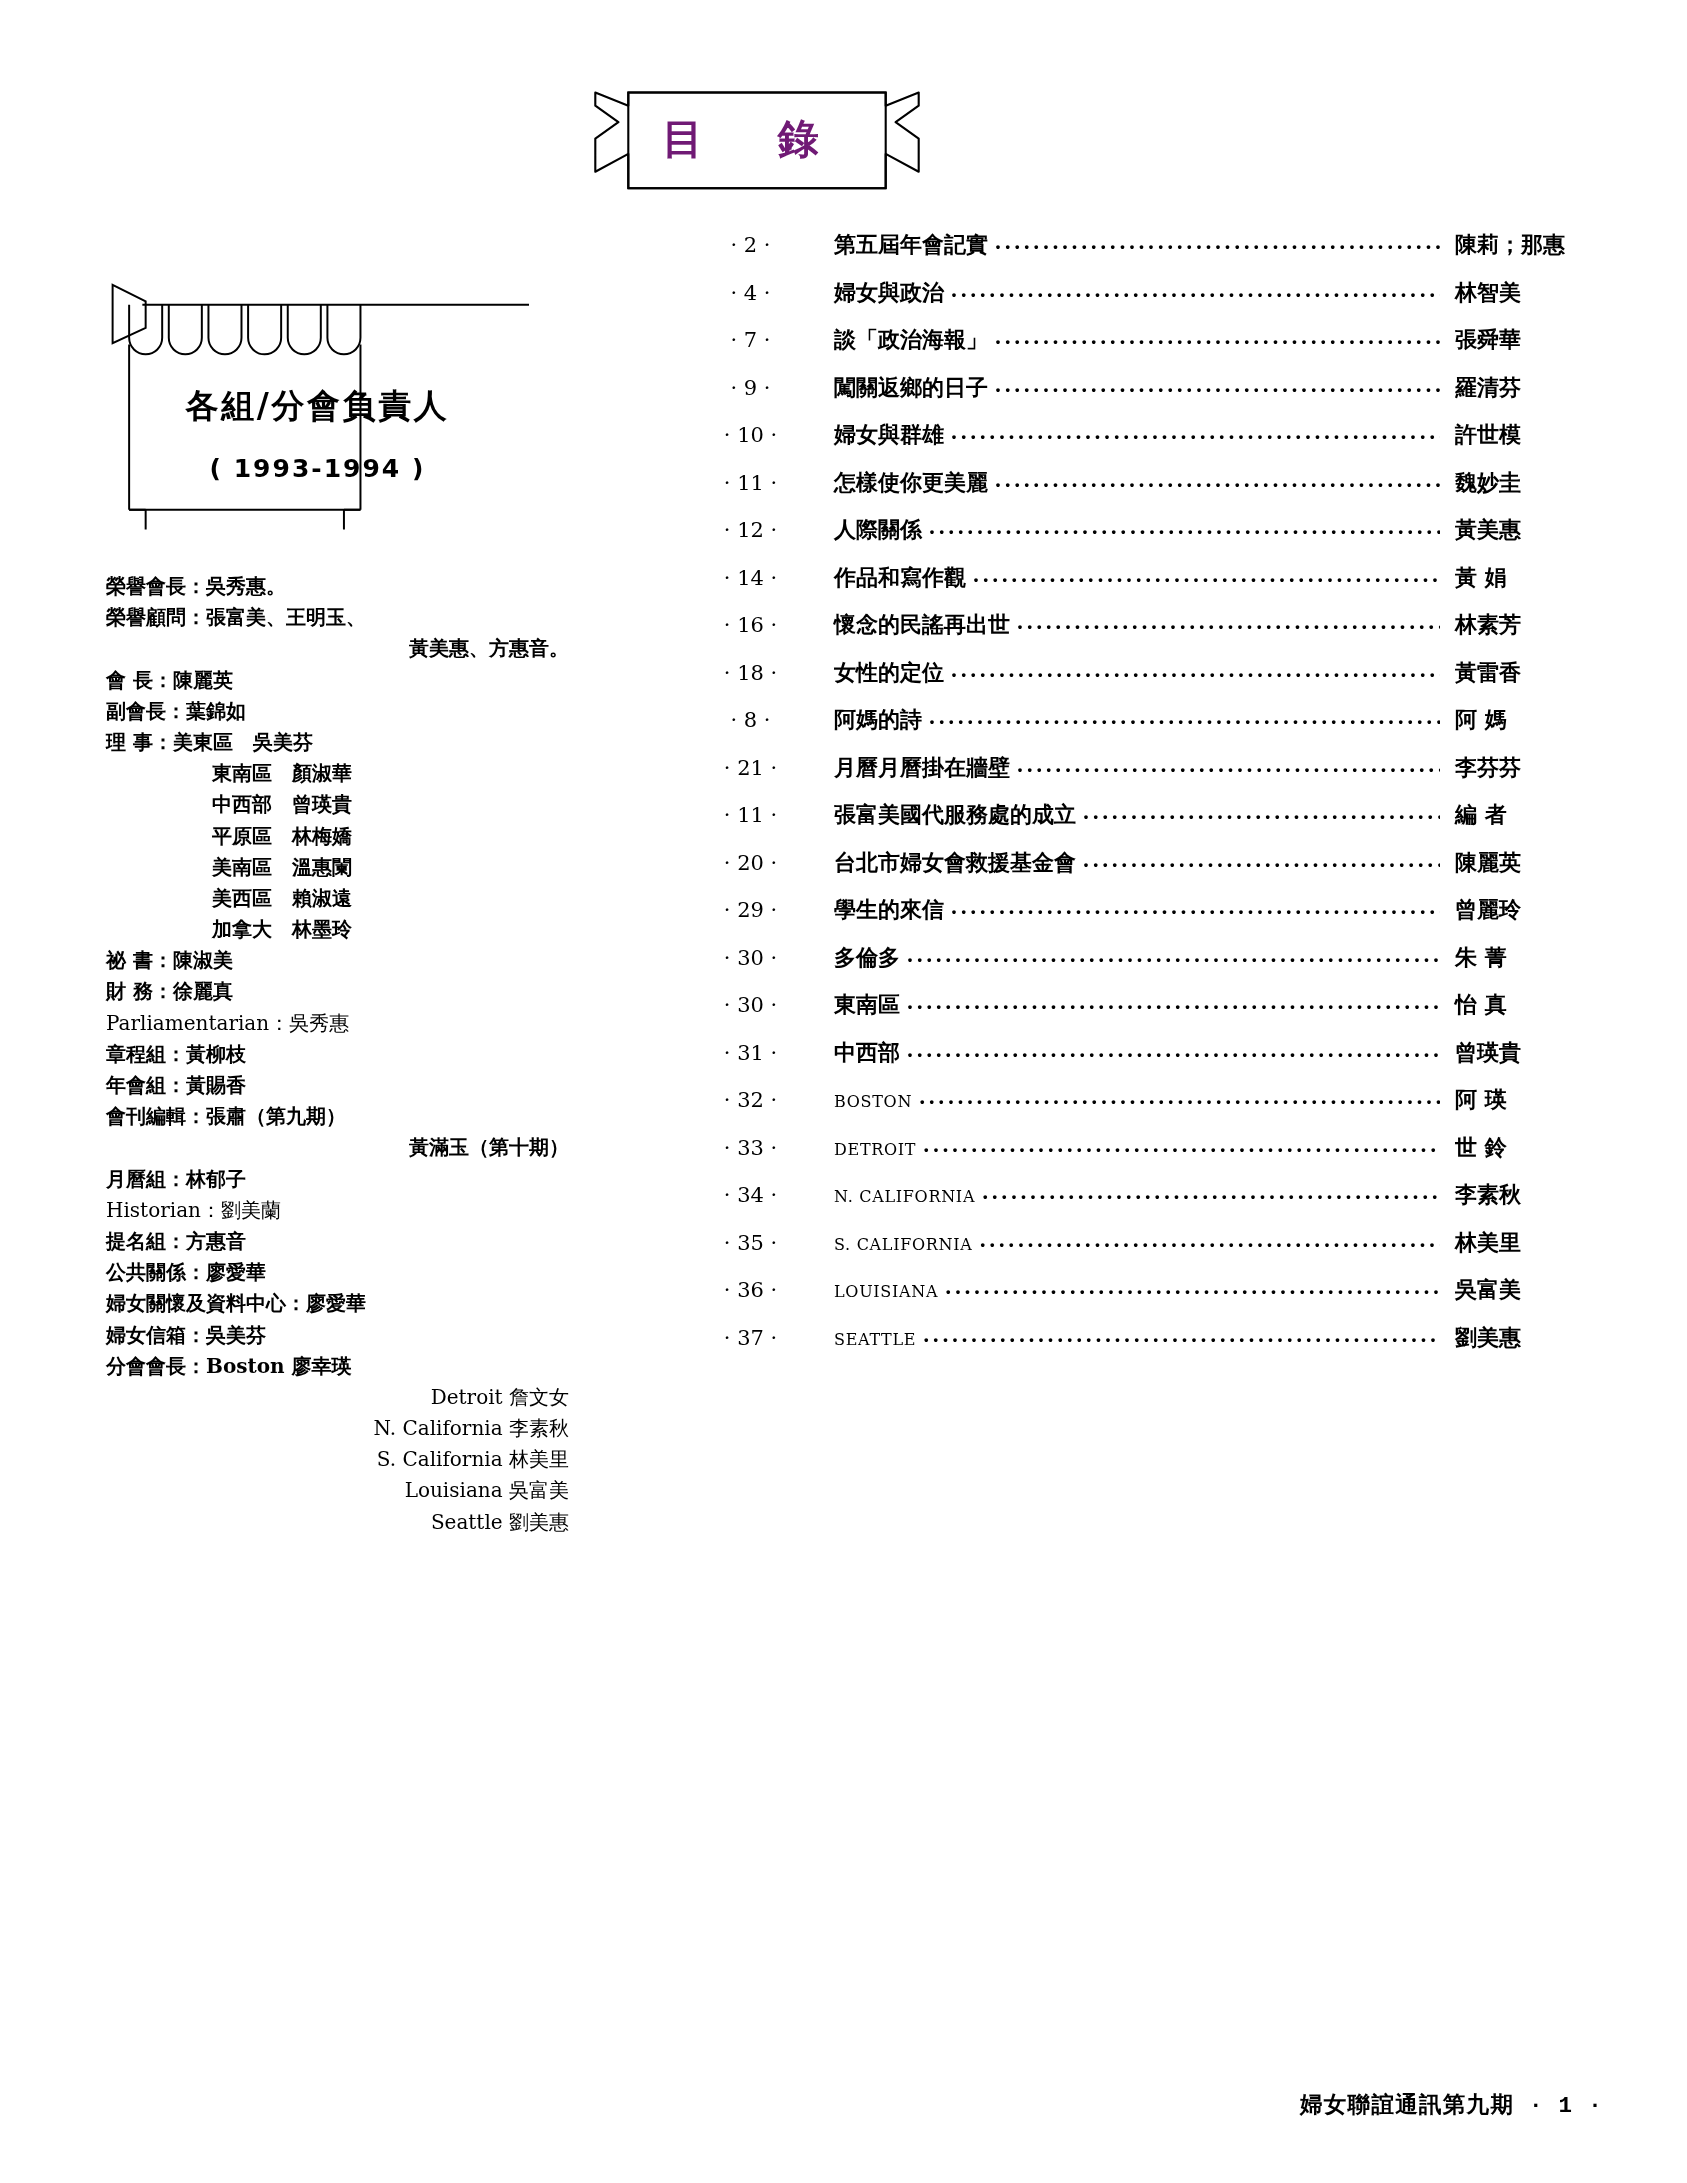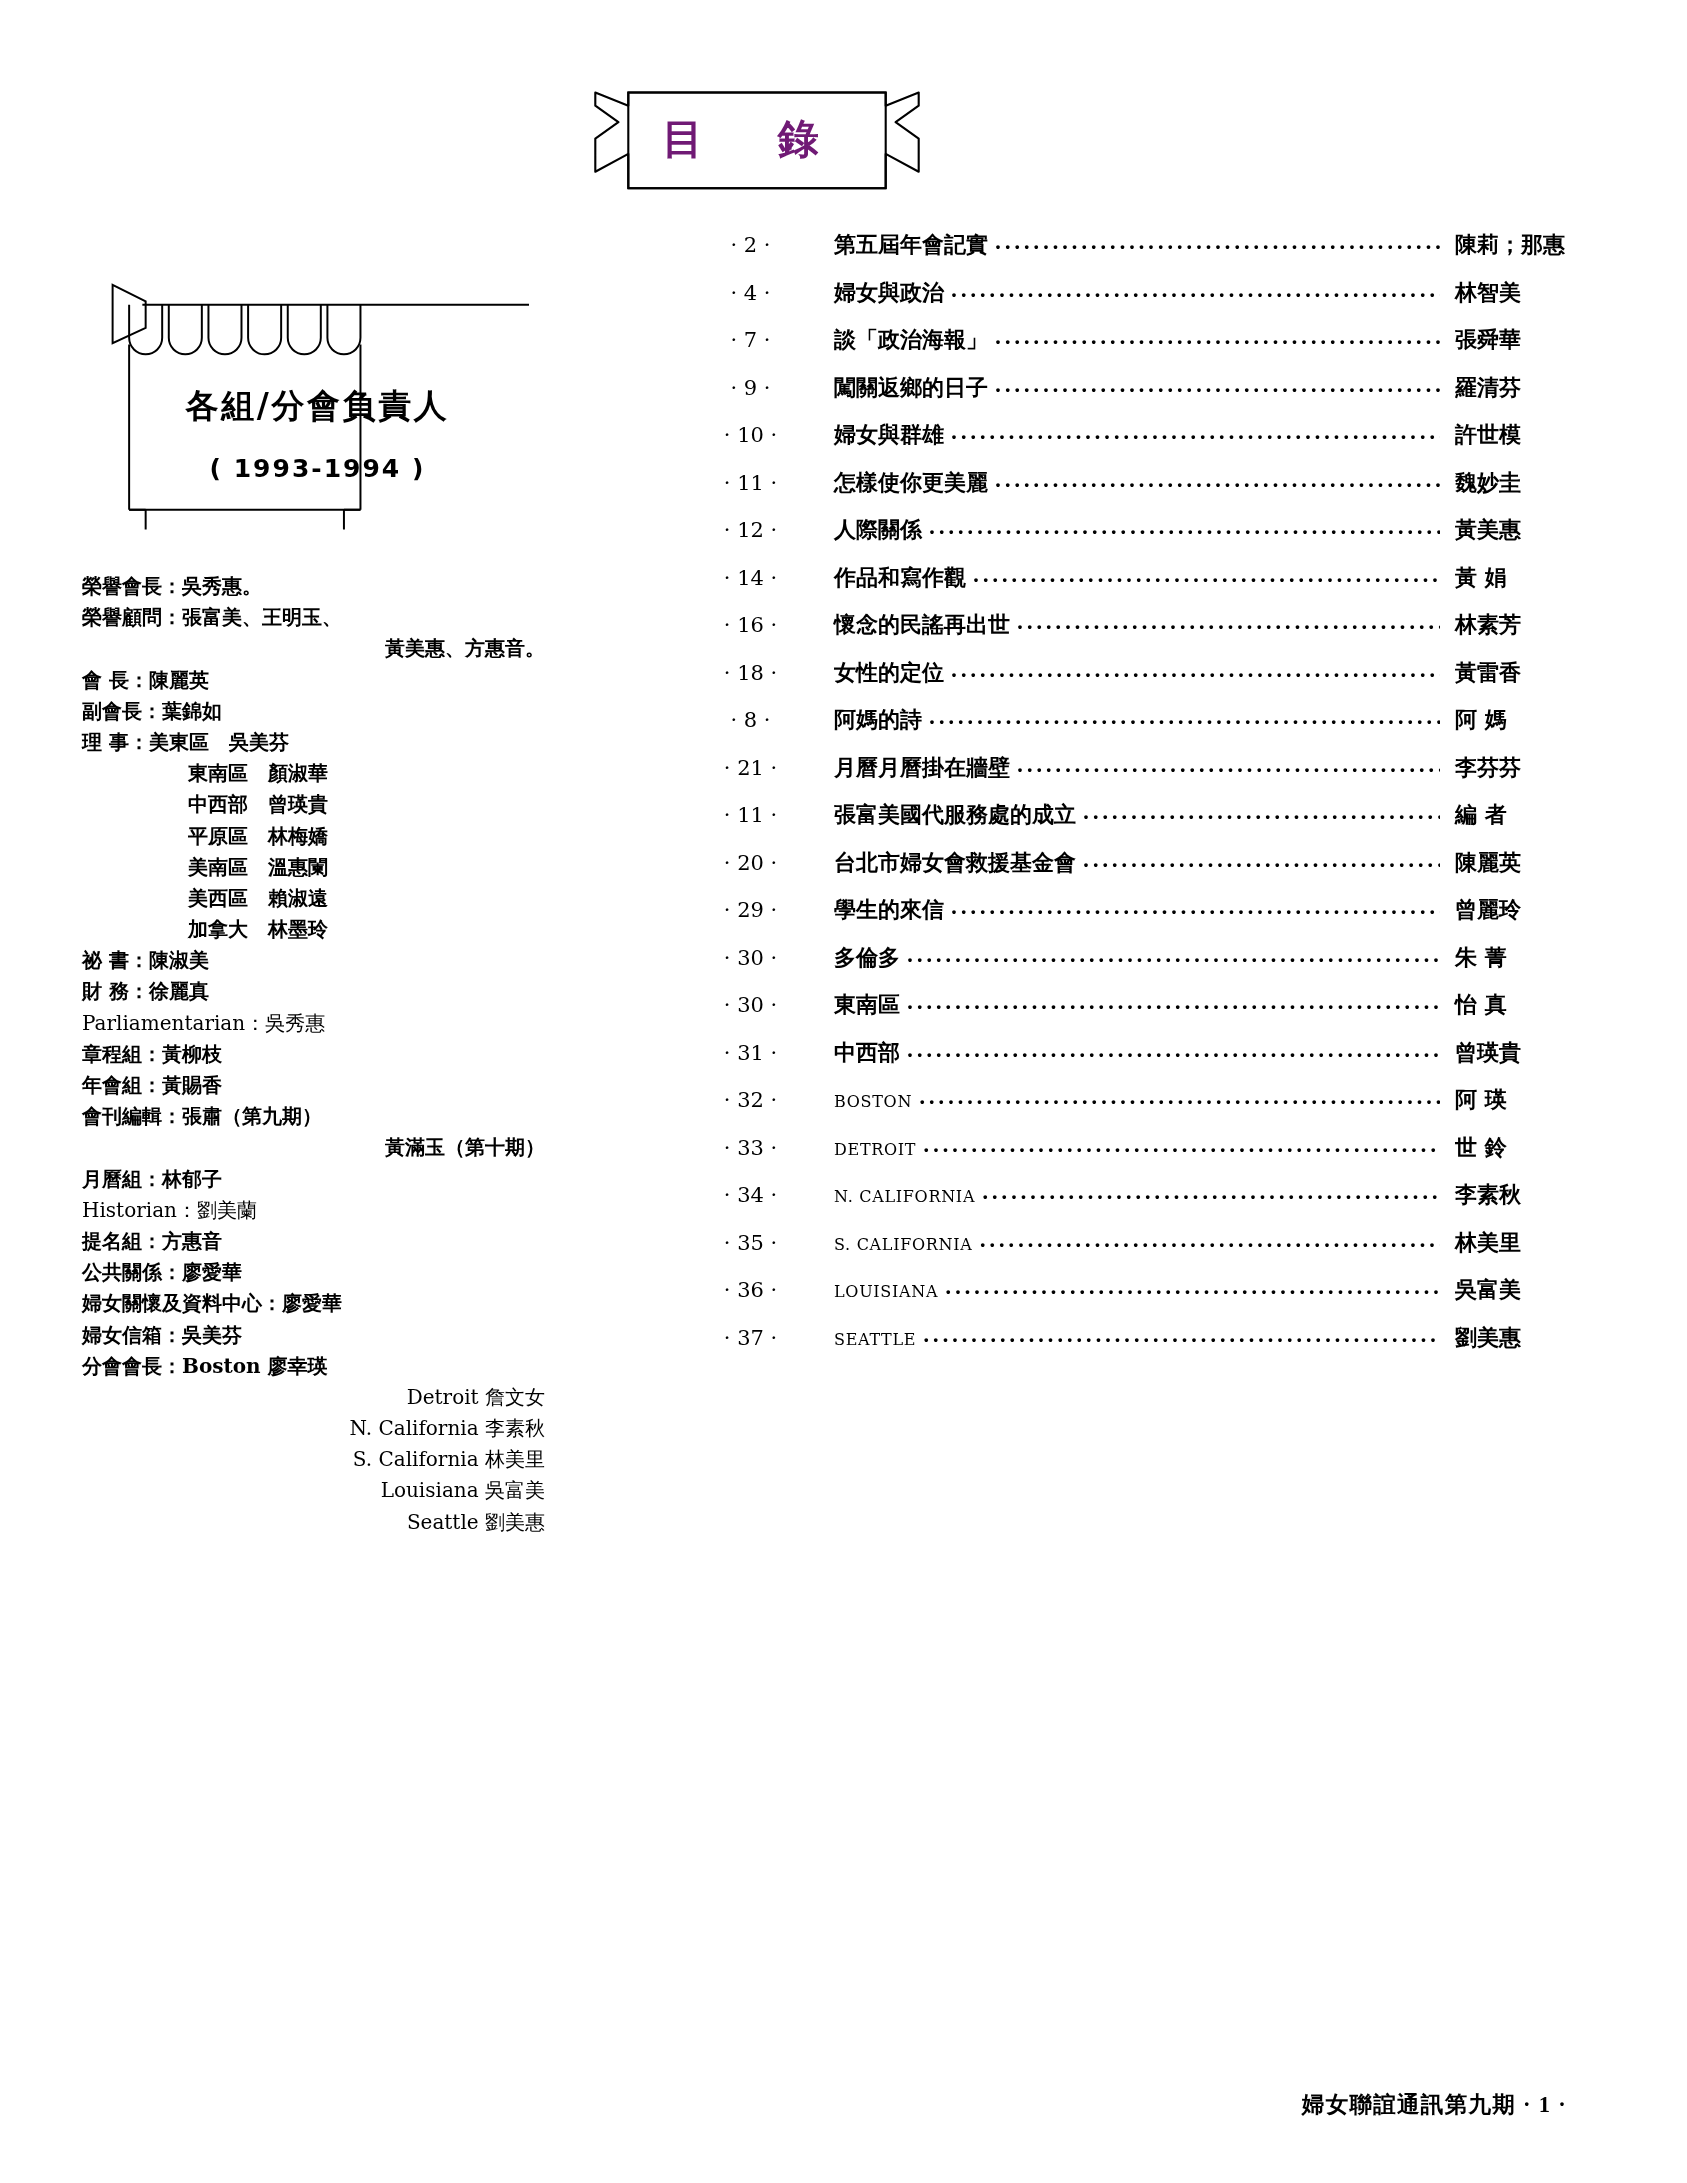--- a/index.html
+++ b/index.html
@@ -72,21 +72,21 @@
     text-align: center;
     font-family: "DejaVu Sans", sans-serif;
     font-size: 25px;
     font-weight: 700;
     letter-spacing: 2px;
     margin-top: 12px;
   }
 
   .officers {
     margin-top: 20px;
-    margin-left: 16px;
+    margin-left: 40px;
     width: 463px;
   }
   .off-row {
     display: flex;
     align-items: baseline;
     font-size: 20px;
     line-height: 1.0;
     margin-bottom: 11.2px;
     font-family: "DejaVu Serif", serif;
     font-weight: 700;
@@ -160,23 +160,23 @@
     padding-left: 34px;
   }
 
   
   .footer {
     position: absolute;
     left: 0;
     top: 2089px;
     width: 1687px;
     text-align: right;
-    padding-right: 120px;
+    padding-right: 84px;
     box-sizing: border-box;
-    font-family: Liberation Serif, serif;
+    font-family: Liberation Mono, monospace;
     font-weight: 700;
     font-size: 22.5px;
     letter-spacing: 1.3px;
   }
 </style>
 </head>
 <body>
 
 <div class="banner-wrap">
   <svg class="banner-svg" width="463" height="132" viewBox="0 0 700 200">

